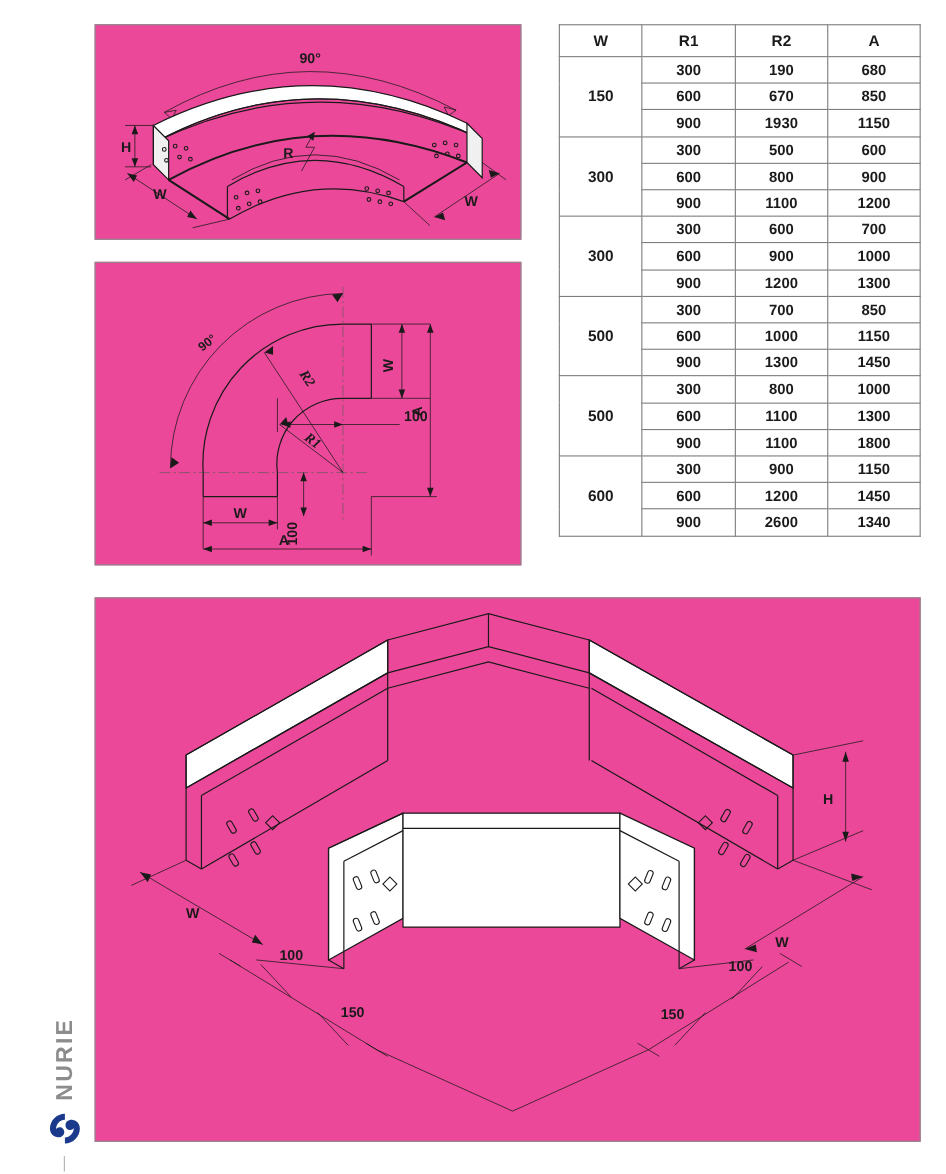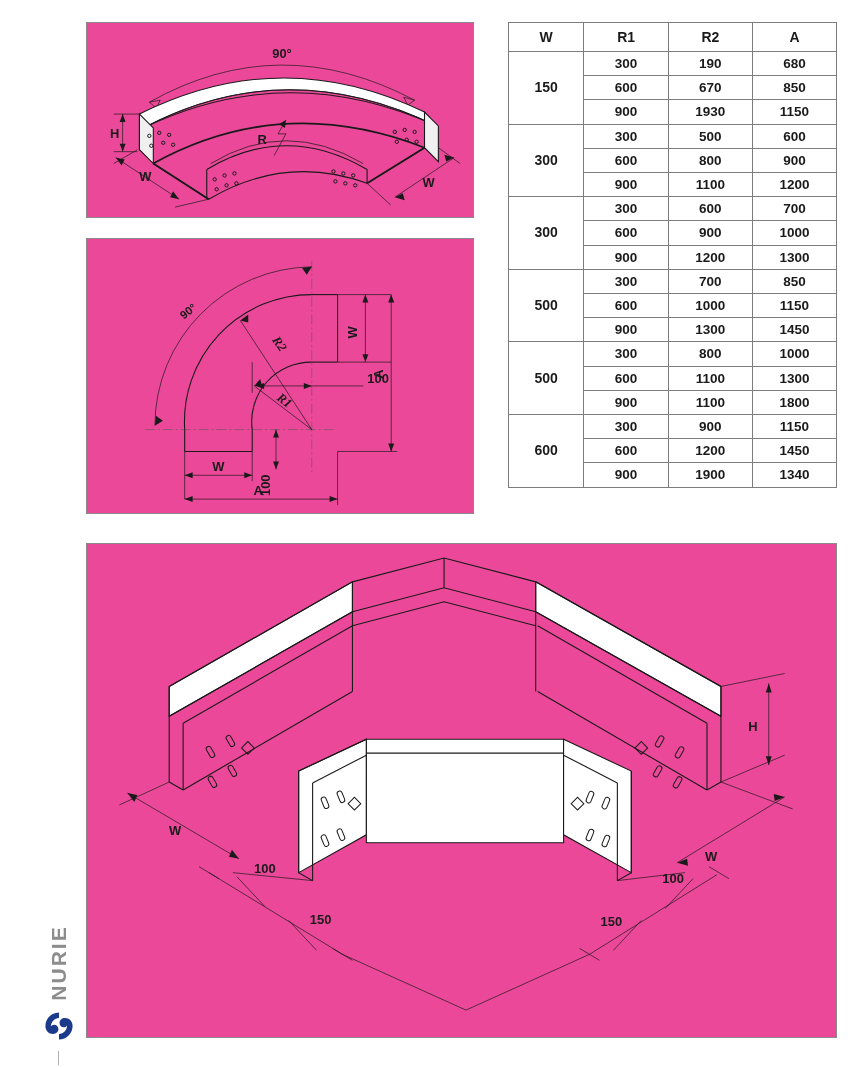--- a/index.html
+++ b/index.html
@@ -492,21 +492,21 @@
       <td>900</td>
       <td>1150</td>
     </tr>
     <tr>
       <td>600</td>
       <td>1200</td>
       <td>1450</td>
     </tr>
     <tr>
       <td>900</td>
-      <td>1900</td>
+      <td>2600</td>
       <td>1340</td>
     </tr>
   </tbody>
 </table>
 
 <div id="brand">
   <div id="brand-name">NURIE</div>
   <svg id="brand-logo-icon" viewBox="0 0 32 32">
     <path fill="#1c3a8c" d="M16 1.5 C 8 1.5 1.5 8 1.5 16 C 1.5 21 5 24.5 9.6 24.5
              C 13 24.5 15.4 22.3 15.4 19.3 C 15.4 16.6 13.4 14.6 10.8 14.6

